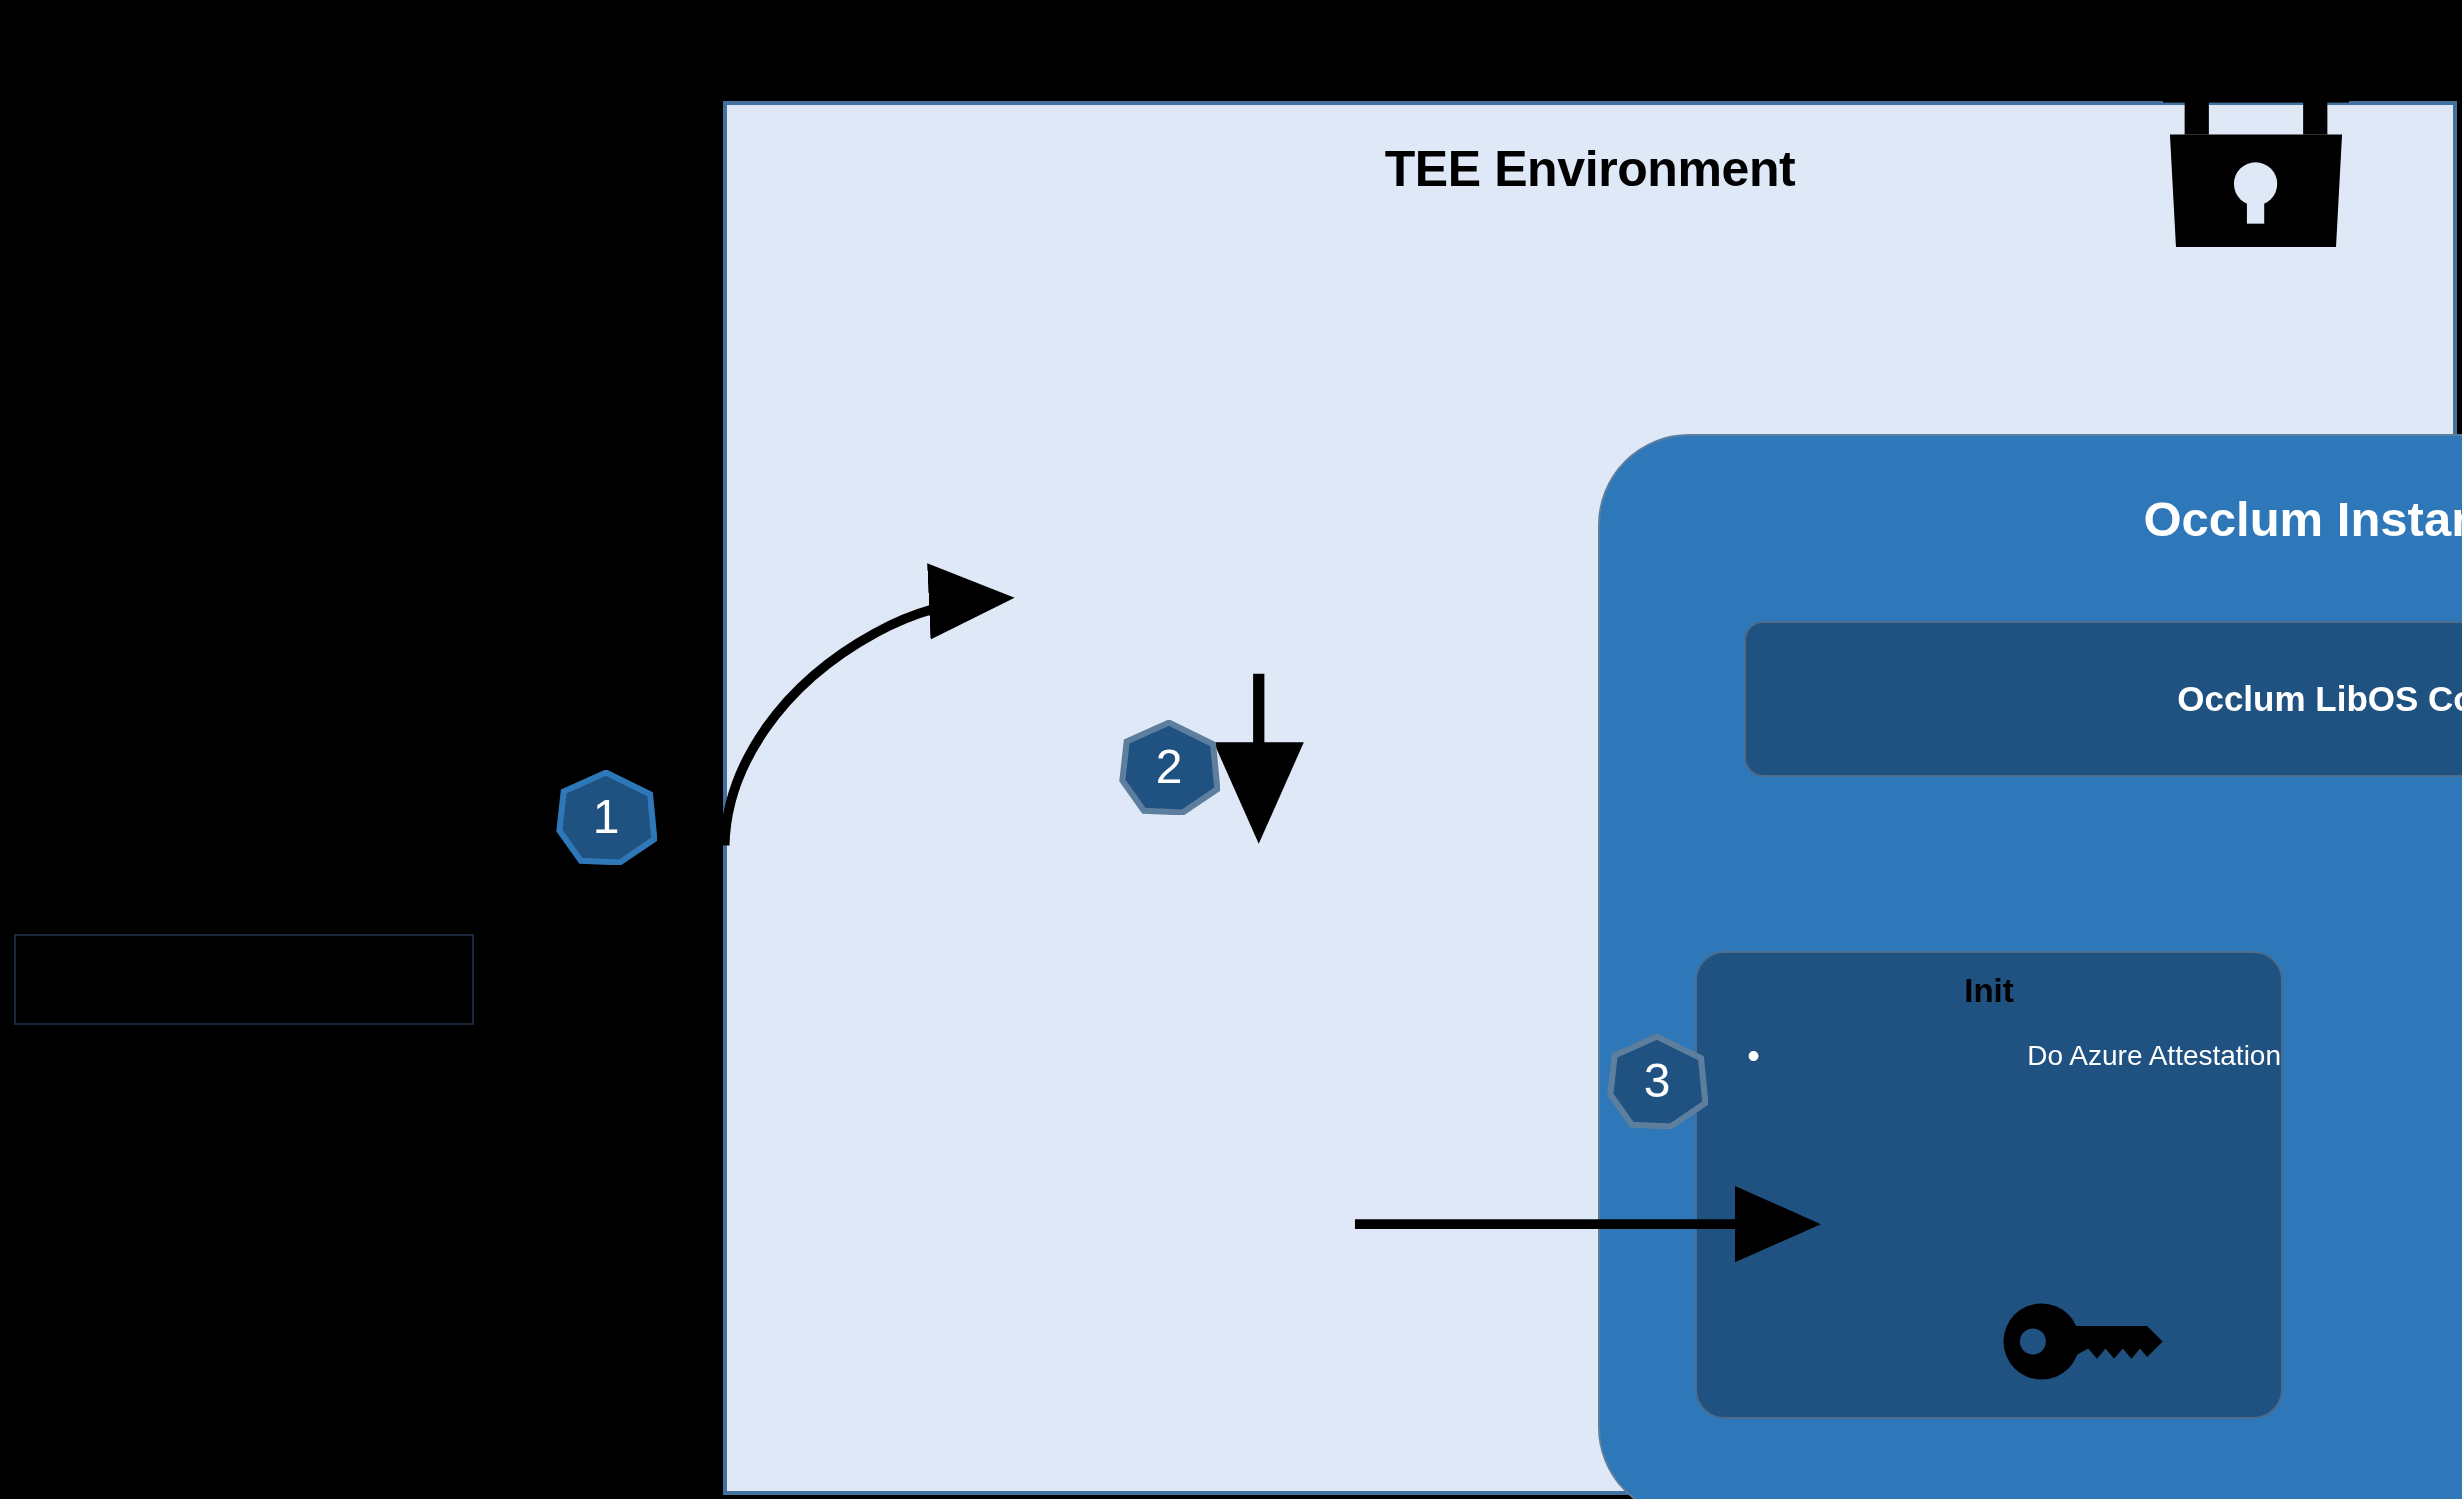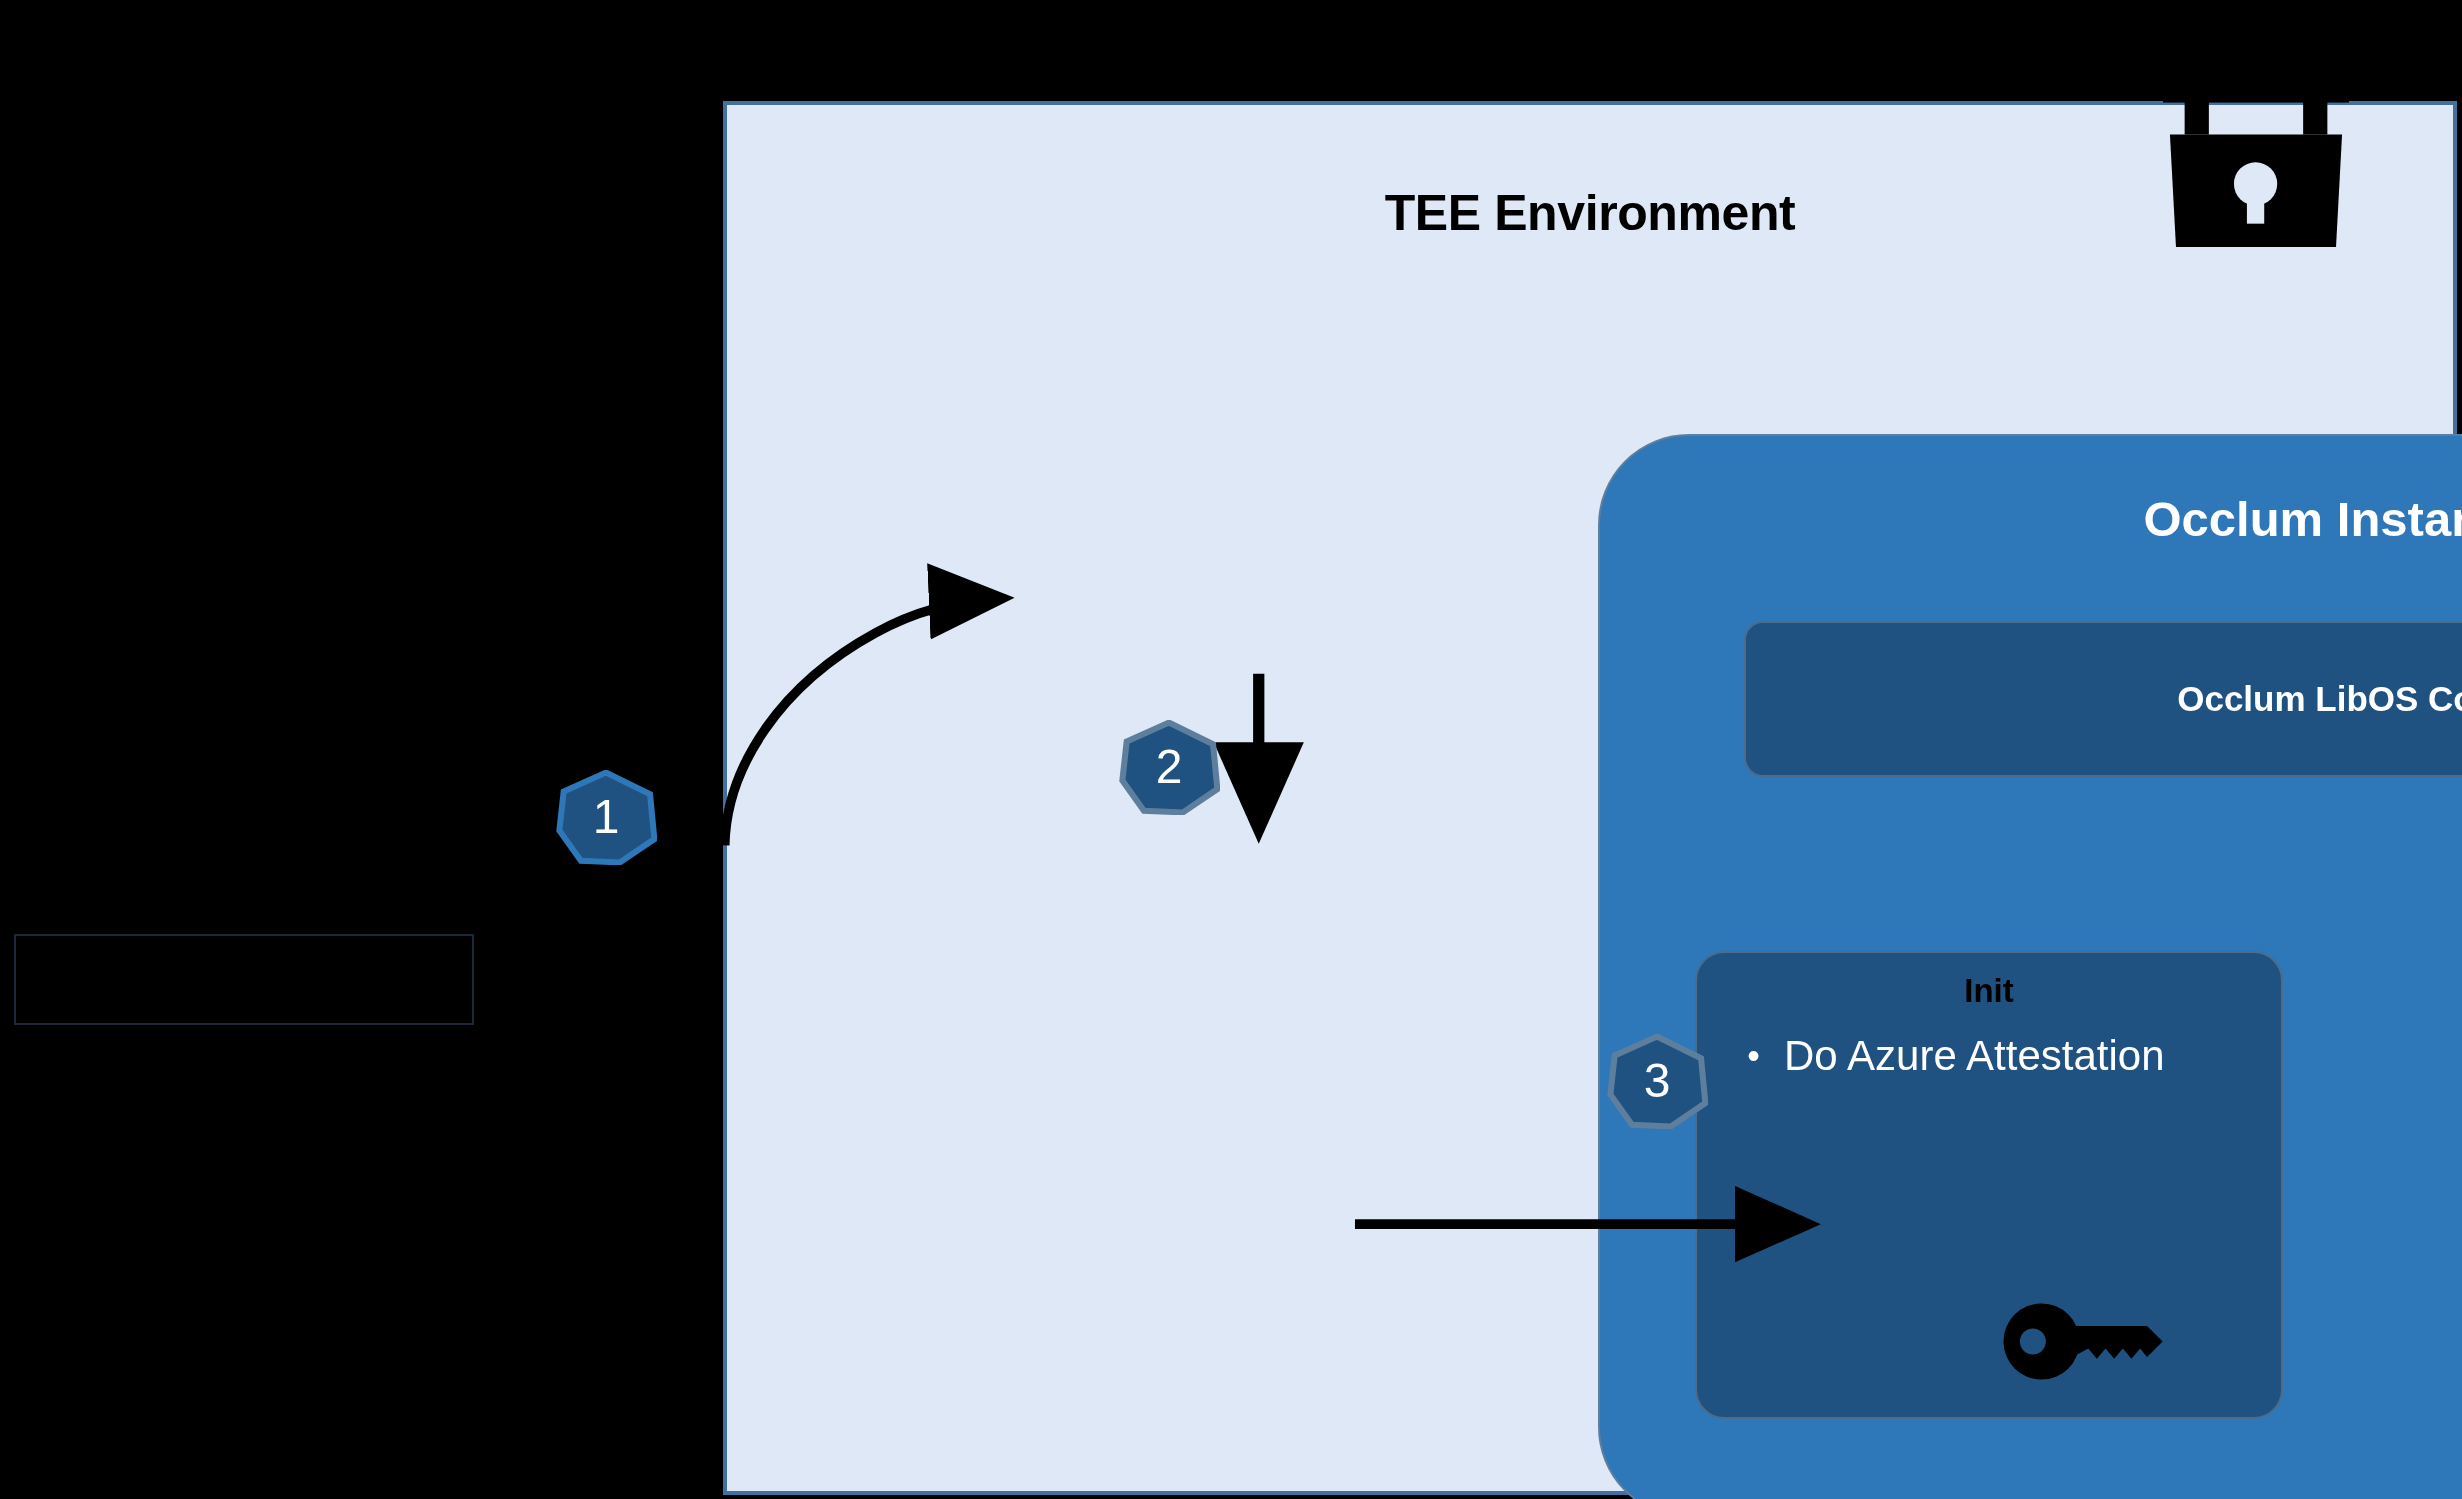--- a/index.html
+++ b/index.html
@@ -48,21 +48,20 @@
   #tee-title {
     position: absolute;
     left: 0;
     top: 35px;
     width: 100%;
     text-align: center;
     font-size: 50px;
     font-weight: bold;
     color: #000000;
     letter-spacing: -0.4px;
-    margin-top: 44px;
   }
 
   
   #padlock {
     position: absolute;
     left: 2163px;
     top: 87px;
     width: 186px;
     height: 173px;
   }
@@ -142,24 +141,24 @@
     left: 0;
     width: 100%;
     padding: 0;
     margin: 0;
     list-style: none;
   }
   #init-box .bullet-list { left: 33px; width: calc(100% - 33px); }
   .bullet-item {
     position: relative;
     color: #FFFFFF;
-    font-size: 42px;
+    font-size: 28px;
     line-height: 58px;
     padding-left: 54px;
-    text-align: left;
+    text-align: right;
   }
   .bullet-item::before {
     content: "\2022";
     position: absolute;
     left: 17.3px;
     top: 0;
     font-size: 36px;
     color: #FFFFFF;
   }
 

